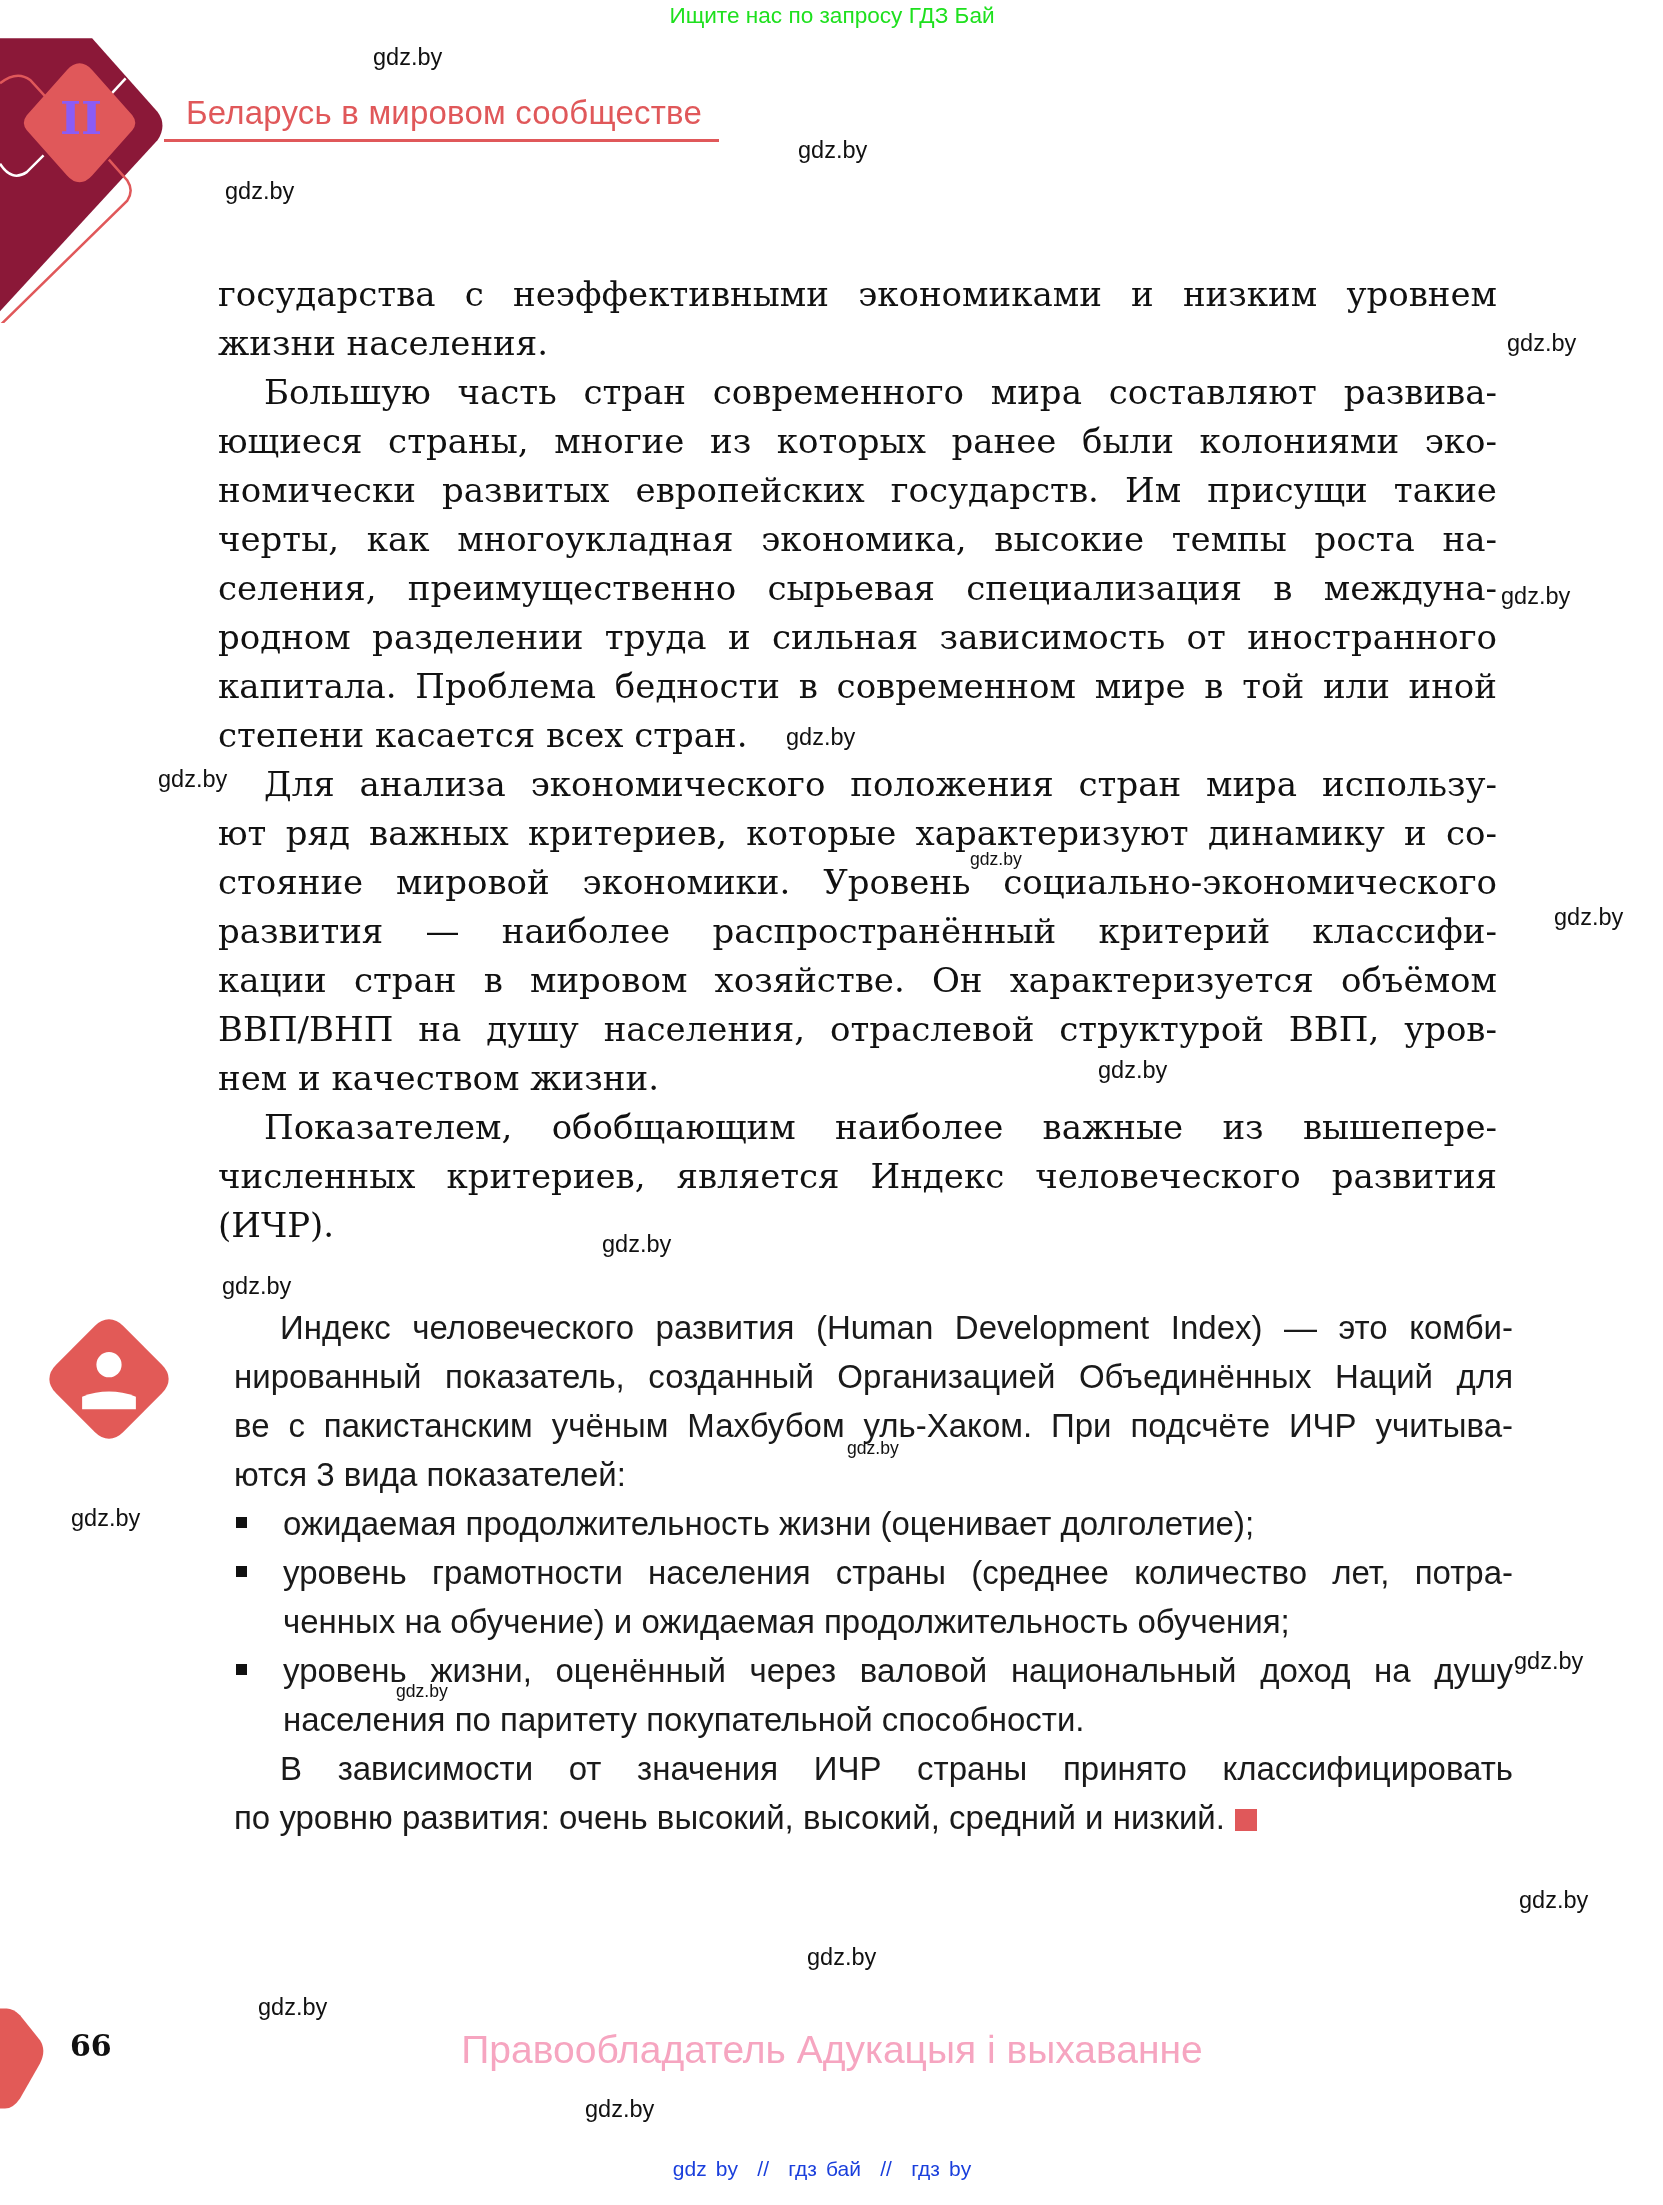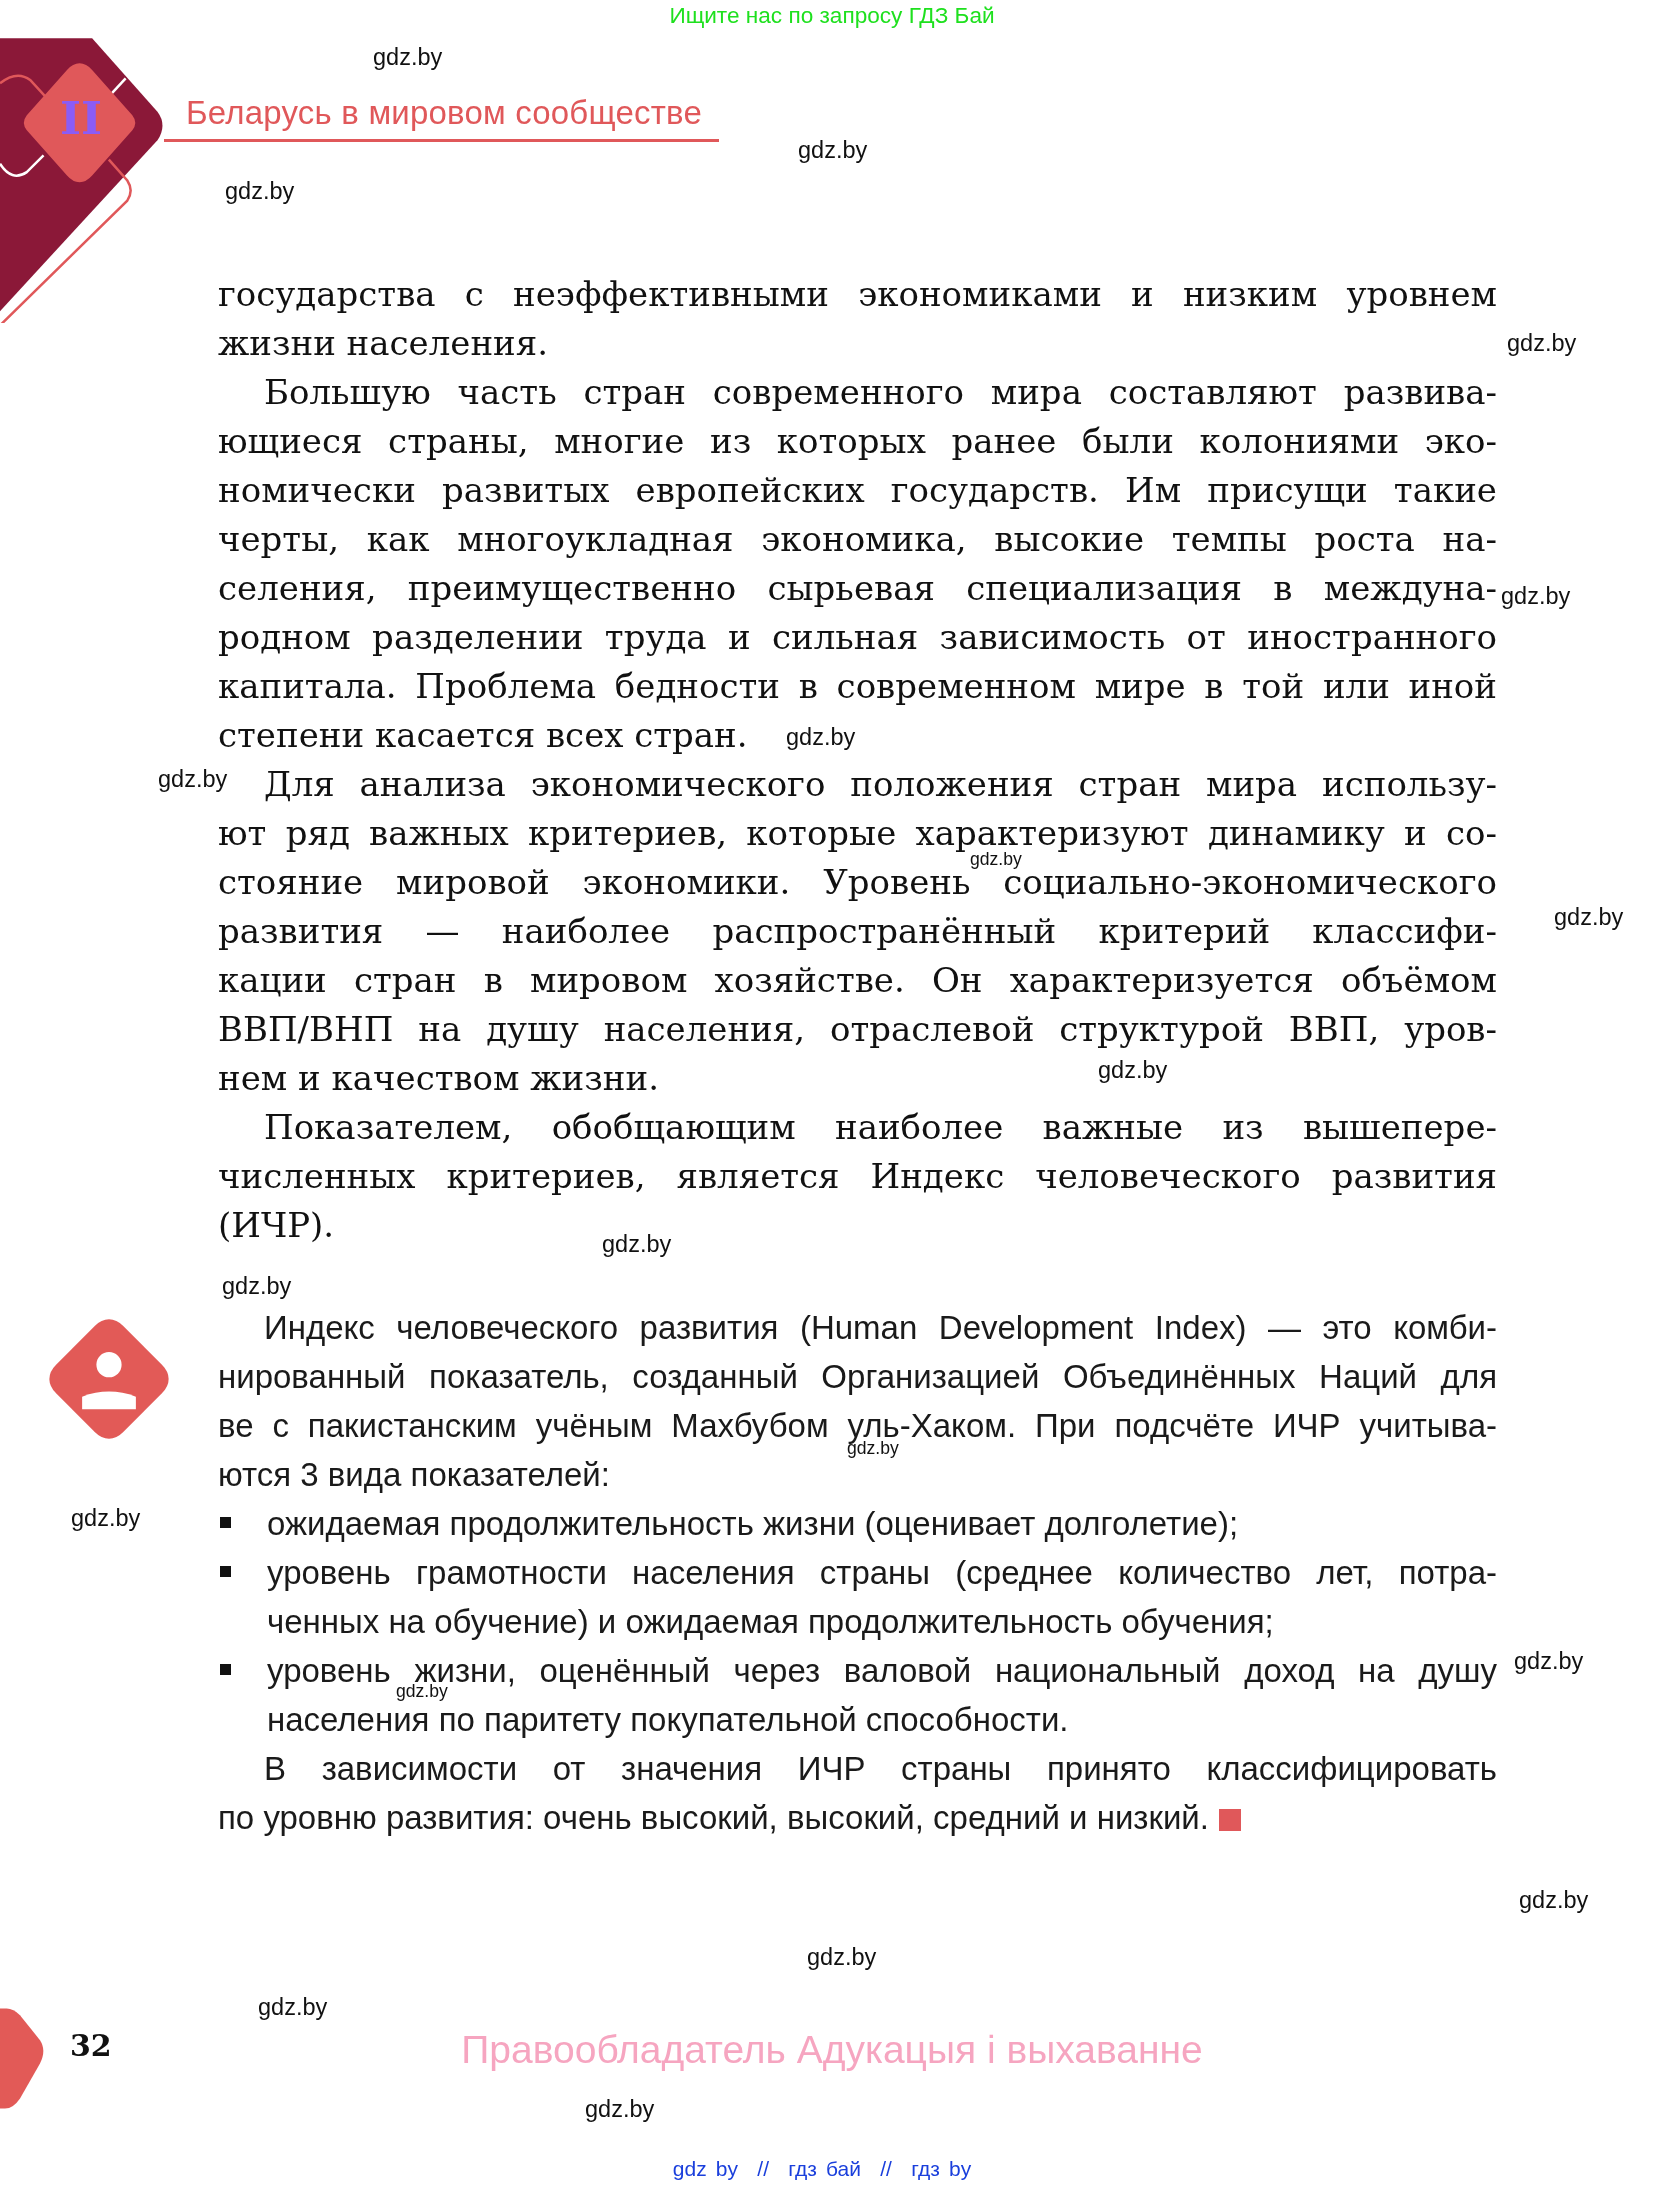--- a/index.html
+++ b/index.html
@@ -23,21 +23,21 @@
   .serif-block {
     left:218px; width:1279px;
     font-family:"DejaVu Serif", serif; font-size:34px; line-height:49px;
     color:#111; text-align:justify;
   }
   .serif-block p { margin:0; }
   .line { display:block; white-space:nowrap; text-align:justify; text-align-last:justify; }
   .line.last { text-align-last:left; }
   .indent { padding-left:46px; }
   .sans-block {
-    left:218px; width:1279px;
+    left:234px; width:1279px;
     font-family:"Liberation Sans", sans-serif; font-size:33px; line-height:49px;
     color:#1a1a1a;
   }
   .bullet-row { position:relative; padding-left:49px; }
   .bullet {
     position:absolute; left:1.7px; top:18.4px; width:11px; height:11px; background:#111;
   }
   .end-mark { display:inline-block; width:22px; height:22px; background:#e0585a; margin-left:10px; vertical-align:-1.7px; }
   .wm { font-family:"Liberation Sans", sans-serif; color:#111; font-size:23.5px; white-space:nowrap; }
   .wm.small { font-size:17.6px; }
@@ -157,21 +157,21 @@
 <div class="abs wm" style="left:1514px;top:1648px;">gdz.by</div>
 <div class="abs wm small" style="left:396px;top:1681px;">gdz.by</div>
 <div class="abs wm" style="left:1519px;top:1887px;">gdz.by</div>
 <div class="abs wm" style="left:807px;top:1944px;">gdz.by</div>
 <div class="abs wm" style="left:258px;top:1994px;">gdz.by</div>
 <div class="abs wm" style="left:585px;top:2096px;">gdz.by</div>
 
 <svg class="abs page-tab" viewBox="0 0 60 120" width="50" height="101">
   <path d="M0,0 L8,0 Q16,0 24,8 L48,38 Q56,50 48,66 L24,108 Q16,120 6,120 L0,120 Z" fill="#e25a57"></path>
 </svg>
-<div class="abs page-number">32</div>
+<div class="abs page-number">66</div>
 <div class="abs copyright">Правообладатель Адукацыя і выхаванне</div>
 <div class="abs bottom-links">
   <span>gdz by</span>
   <span>//</span>
   <span>гдз бай</span>
   <span>//</span>
   <span>гдз by</span>
 </div>
 
 

